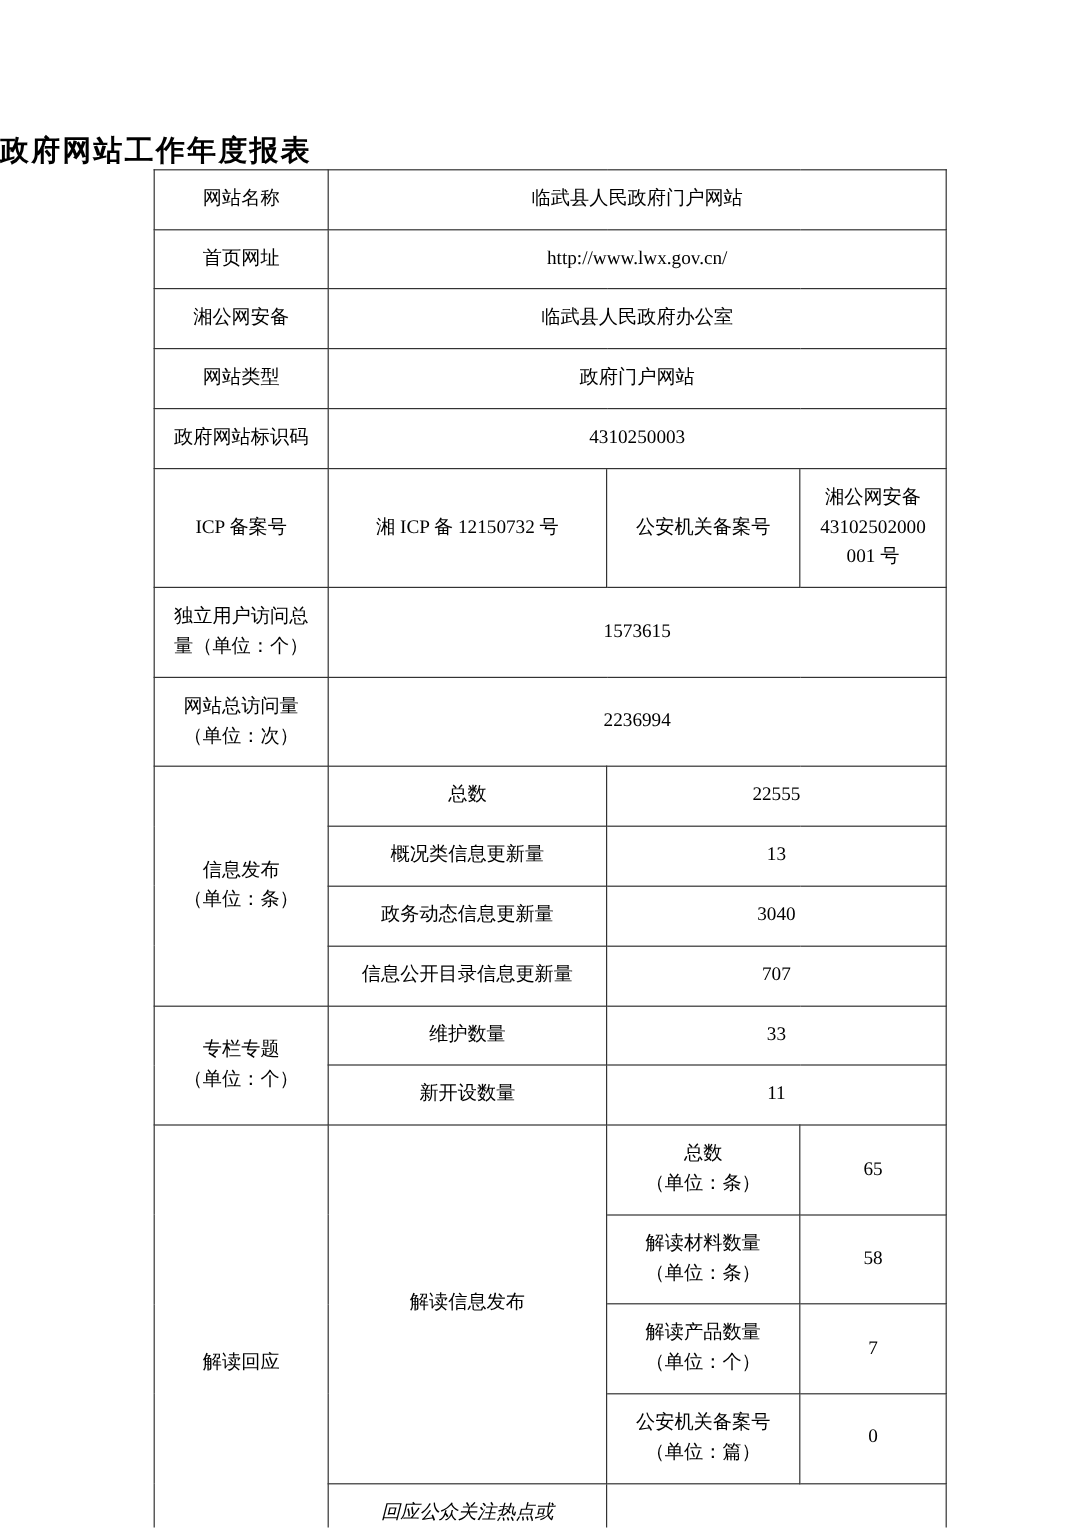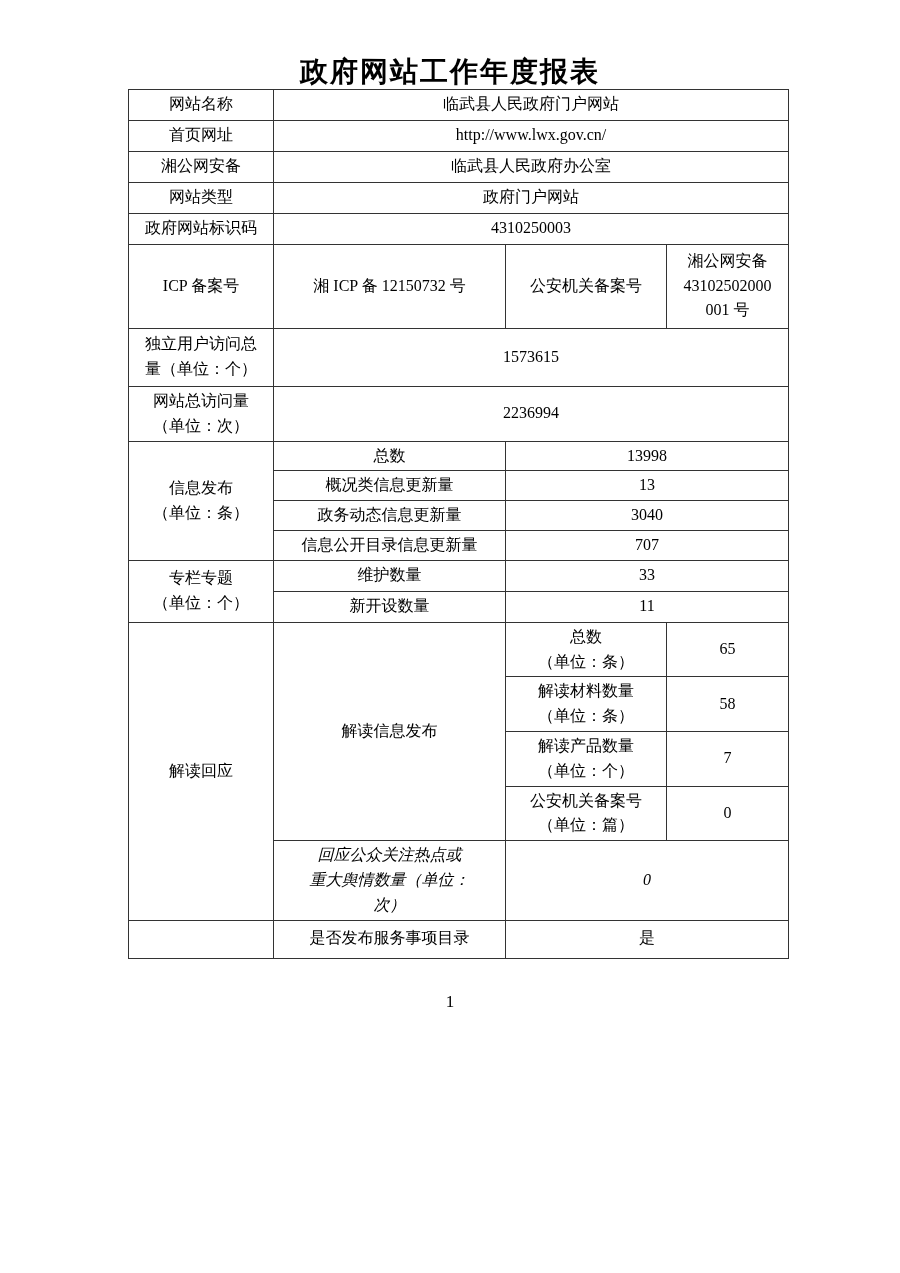--- a/index.html
+++ b/index.html
@@ -6,25 +6,24 @@
   html, body { margin: 0; padding: 0; }
   body {
     width: 900px; height: 1273px;
     background: #ffffff;
     color: #000000;
     font-family: "Liberation Serif", "DejaVu Serif", serif;
   }
   .page { position: relative; width: 900px; height: 1273px; overflow: hidden; }
 
   .doc-title {
-    padding-top: 55px;
-    text-align: center;
+    padding-top: 112px;
     font-family: "Liberation Sans", "DejaVu Sans", sans-serif;
     font-weight: bold;
-    font-size: 28px;
+    font-size: 24px;
     letter-spacing: 2px;
     line-height: 1.2;
   }
   .doc-subtitle {
     margin-top: 38px;
     text-align: center;
     font-size: 19px;
     letter-spacing: 1px;
   }
   .unit-line {
@@ -39,21 +38,21 @@
     table-layout: fixed;
     margin-left: 128px;
     width: 660px;
   }
   table.report td {
     border: 1px solid #333333;
     text-align: center;
     vertical-align: middle;
     font-size: 16px;
     line-height: 1.55;
-    padding: 2px 4px;
+    padding: 12px 4px;
     white-space: pre-line;
     overflow: hidden;
   }
   .h31 { height: 31px; }
   .h84 { height: 84px; }
   .h58 { height: 58px; }
   .h55 { height: 55px; }
   .h29 { height: 29px; }
   .h53 { height: 53px; }
   .h77 { height: 77px; font-style: italic; }
@@ -115,21 +114,21 @@
       </tr>
       <tr class="h55">
         <td>网站总访问量
 （单位：次）</td>
         <td colspan="3">2236994</td>
       </tr>
       <tr class="h29">
         <td rowspan="4">信息发布
 （单位：条）</td>
         <td>总数</td>
-        <td colspan="2">13998</td>
+        <td colspan="2">22555</td>
       </tr>
       <tr class="h29">
         <td>概况类信息更新量</td>
         <td colspan="2">13</td>
       </tr>
       <tr class="h29">
         <td>政务动态信息更新量</td>
         <td colspan="2">3040</td>
       </tr>
       <tr class="h29">

